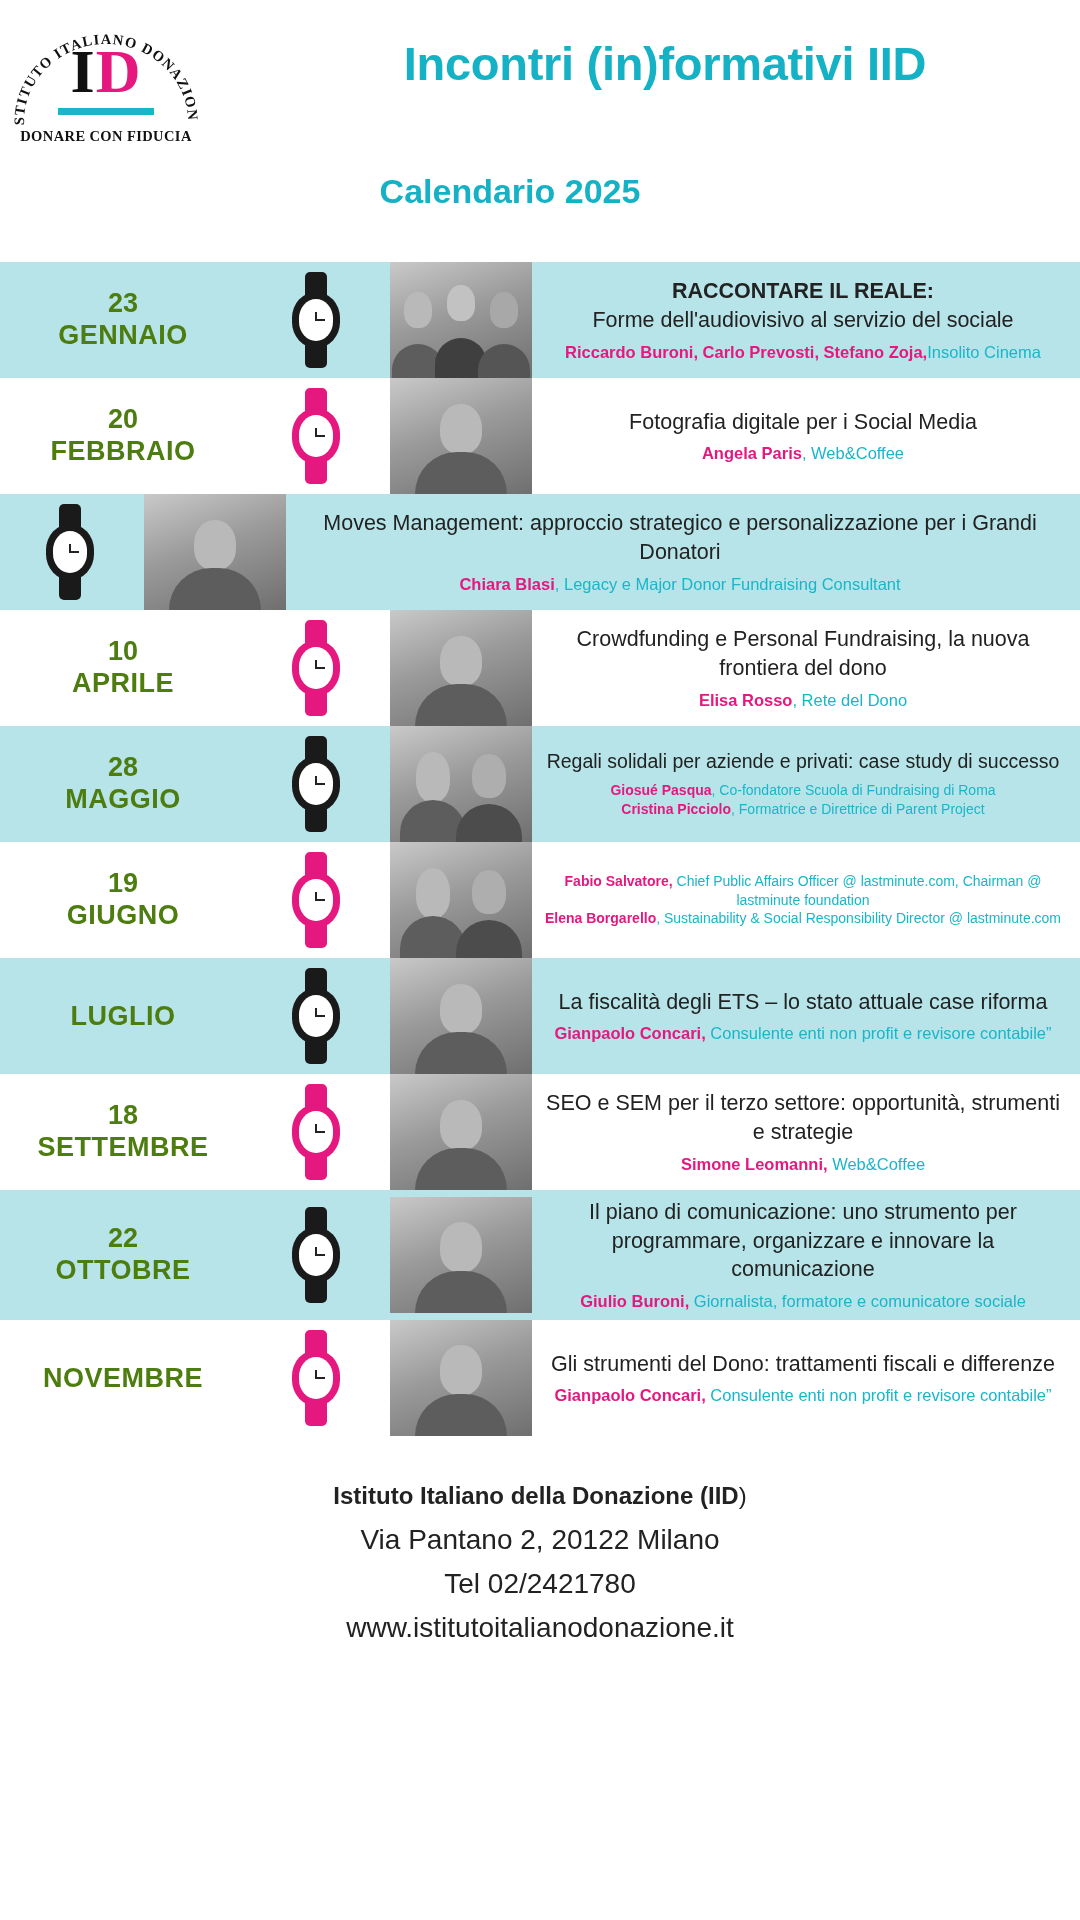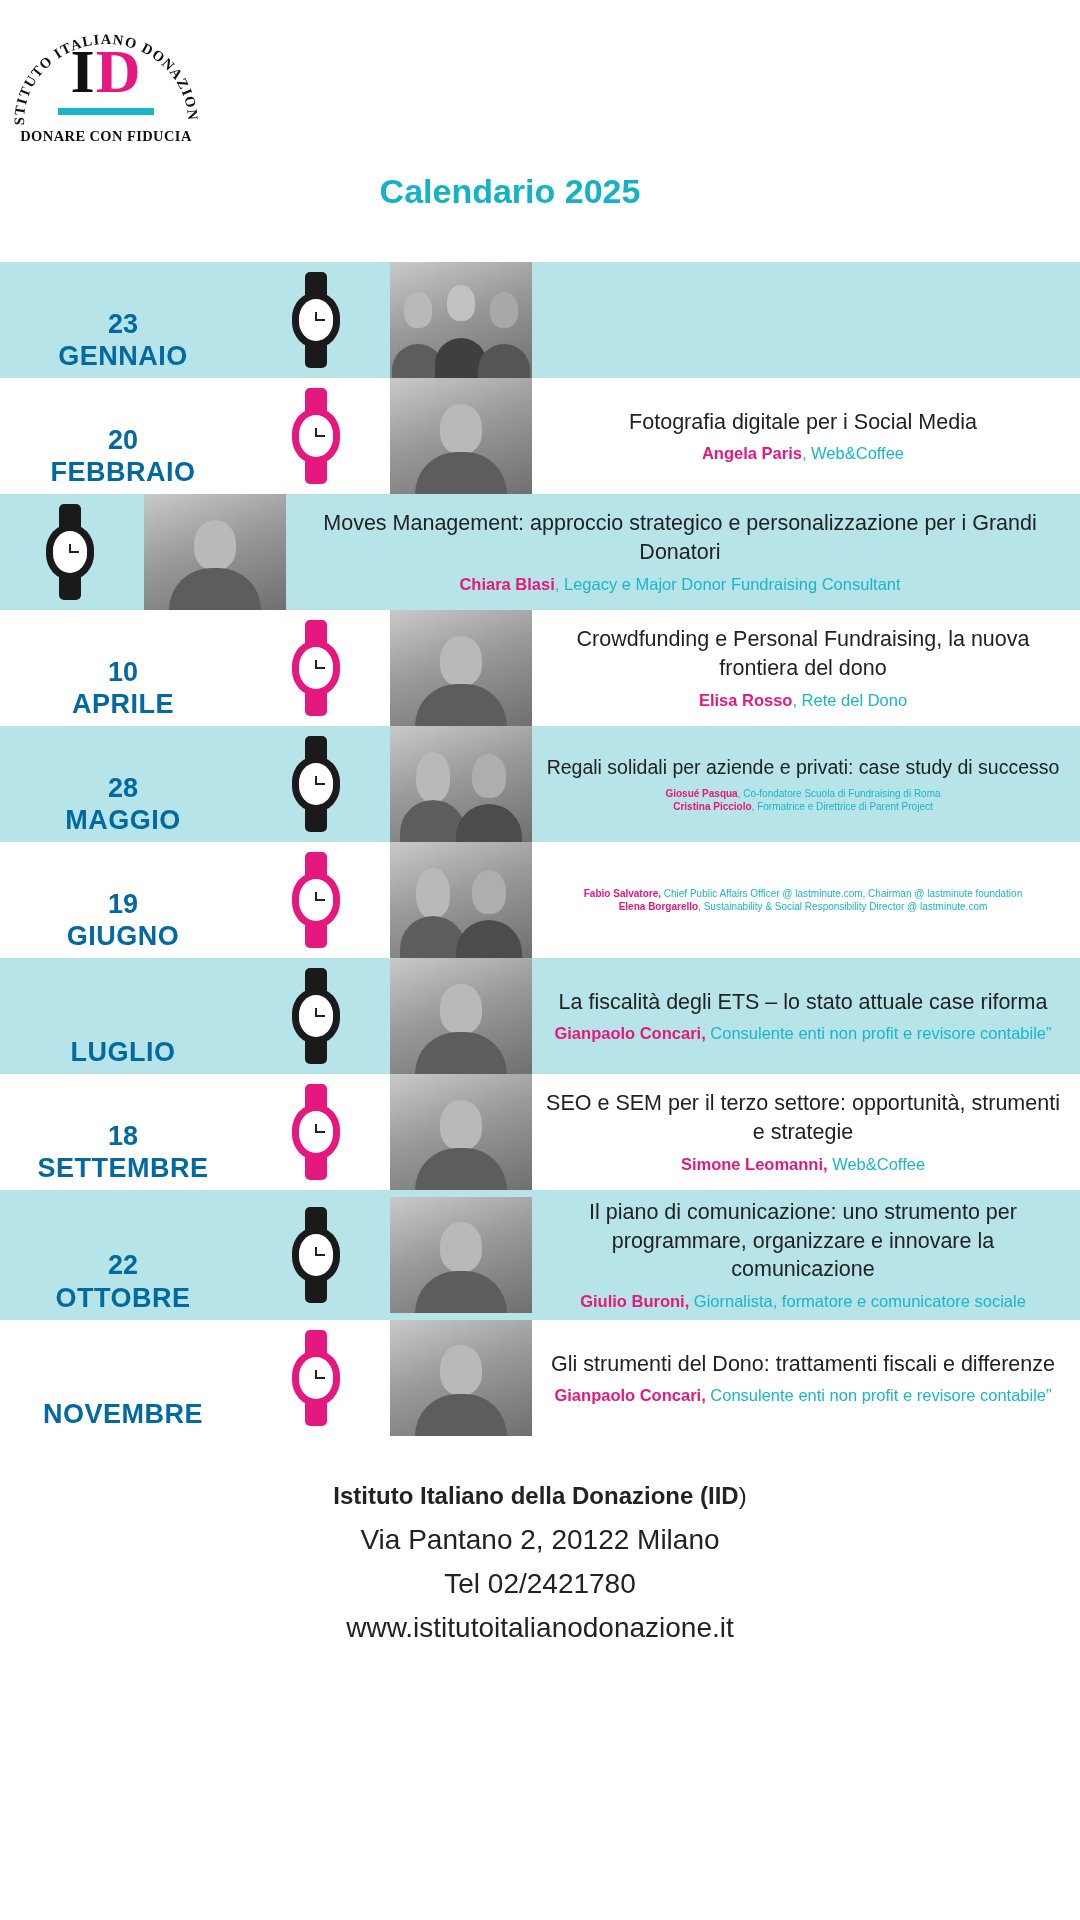--- a/index.html
+++ b/index.html
@@ -89,22 +89,22 @@
   }
   .row.alt { background: #b6e4e8; }
   .row.plain { background: #ffffff; }
 
   .cell-date {
     width: 246px;
     flex: none;
     display: flex;
     flex-direction: column;
     align-items: center;
-    justify-content: flex-end;
-    color: #0369a1;
+    justify-content: center;
+    color: #4d7c0f;
     font-weight: bold;
     padding: 6px 0;
   }
   .cell-date .day { font-size: 27px; line-height: 1.15; }
   .cell-date .month { font-size: 27px; line-height: 1.2; letter-spacing: 0.5px; }
 
   .cell-watch {
     width: 140px;
     flex: none;
     display: flex;
@@ -245,21 +245,21 @@
   .t-title .caps {
     font-weight: bold;
     display: block;
   }
   .t-speaker {
     font-size: 16.5px;
     line-height: 1.34;
     color: #19b6c9;
   }
   .t-speaker b { color: #e5187f; }
-  .t-speaker.small { font-size: 10px; }
+  .t-speaker.small { font-size: 14px; }
   .t-title.small { font-size: 19.5px; }
 
   
   .footer {
     text-align: center;
     padding-top: 46px;
     color: #222;
   }
   .footer .f1 {
     font-size: 24px;
@@ -289,20 +289,21 @@
         </text>
         <ellipse cx="100" cy="70" rx="88" ry="66" fill="none" stroke="none"></ellipse>
       </svg>
       <div class="logo-id">
         <span>I</span><span class="d">D</span>
       </div>
       <div class="logo-bar"></div>
       <div class="logo-tag">DONARE CON FIDUCIA</div>
     </div>
 
+    <div class="title-main">Incontri (in)formativi IID</div>
     <div class="title-sub">Calendario 2025</div>
   </div>
 
   <div class="rows" id="rows">
       <div class="row alt">
         <div class="cell-date">
           <div class="day">23</div>
           <div class="month">GENNAIO</div>
         </div>
         <div class="cell-watch">
@@ -318,20 +319,24 @@
         <div class="cell-photo">
           <div class="photo trio">
             <div class="pbg"></div>
             <div class="head"></div>
             <div class="body"></div>
             <div class="head2"></div>
             <div class="body2"></div>
             <div class="head3"></div>
             <div class="body3"></div>
           </div>
+        </div>
+        <div class="cell-text">
+          <div class="t-title"><span class="caps">RACCONTARE IL REALE:</span><span>Forme dell'audiovisivo al servizio del sociale</span></div>
+          <div class="t-speaker"><b>Riccardo Buroni, Carlo Prevosti, Stefano Zoja,</b><span>Insolito Cinema</span></div>
         </div>
       </div>
       <div class="row plain">
         <div class="cell-date">
           <div class="day">20</div>
           <div class="month">FEBBRAIO</div>
         </div>
         <div class="cell-watch">
           <div class="watch">
             <div class="strap-top" style="background:#e5187f"></div>

